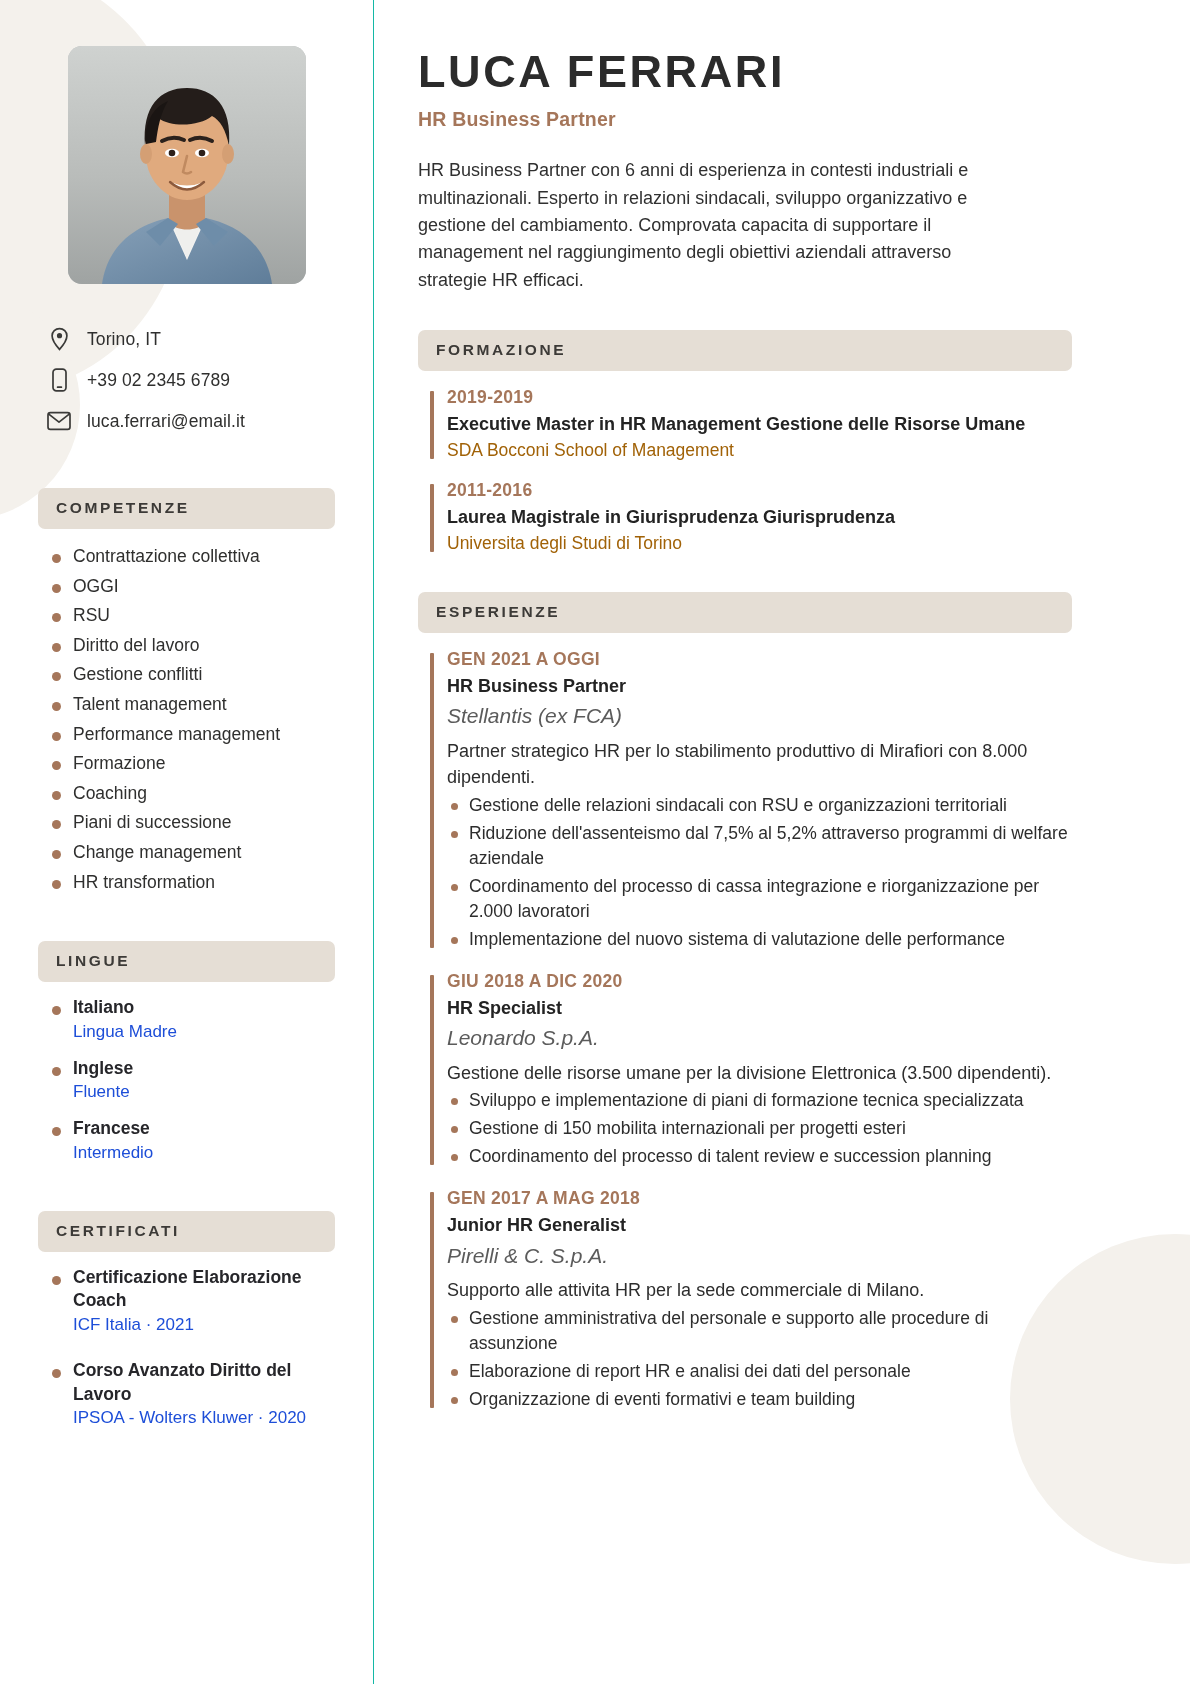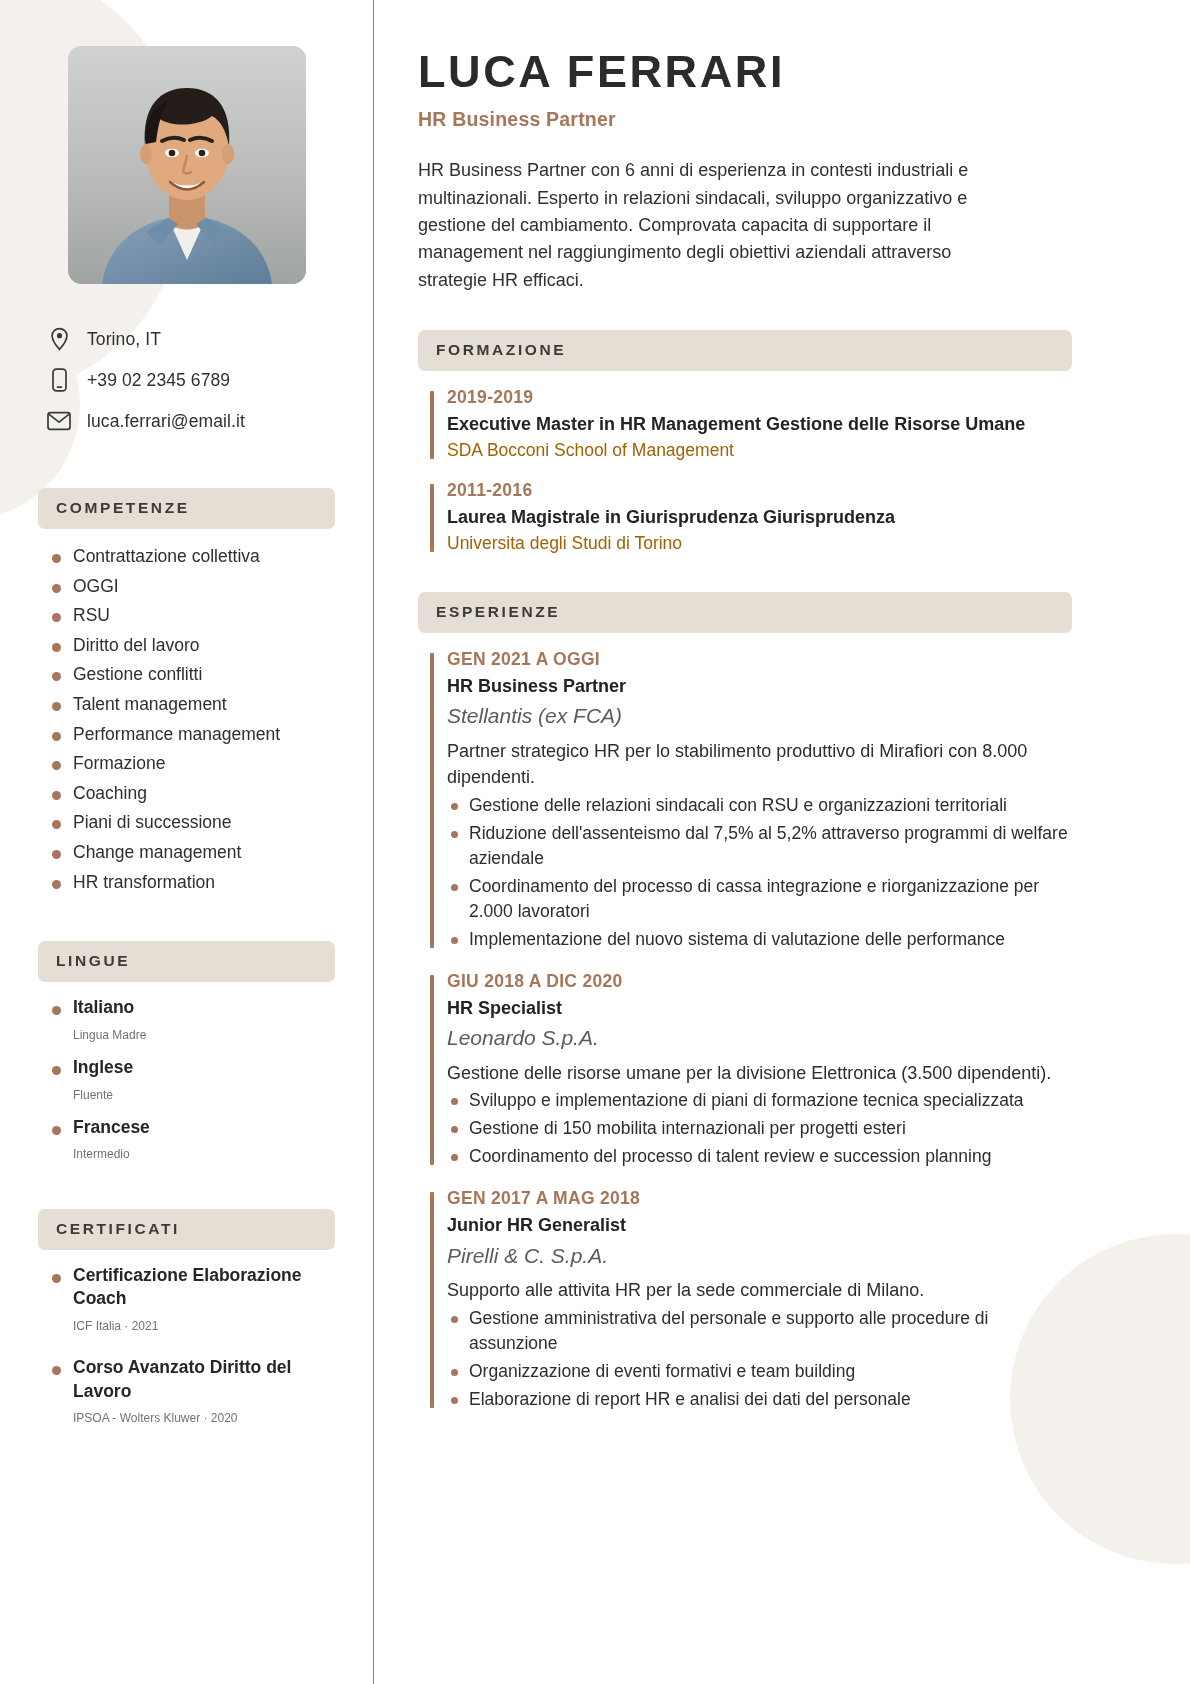--- a/index.html
+++ b/index.html
@@ -145,24 +145,24 @@
     border-radius: 50%;
     background: #a5765a;
   }
   .lang-name, .cert-name {
     font-size: 17.5px;
     font-weight: bold;
     color: #26262a;
     line-height: 1.35;
   }
   .lang-level, .cert-meta {
-    font-size: 12px;
-    color: #737373;
+    font-size: 17px;
+    color: #1d4ed8;
     line-height: 1.35;
-    margin-top: 7px;
+    margin-top: 1px;
   }
   .cert-item { margin-bottom: 22px; }
 
   
   .name {
     font-size: 45px;
     font-weight: bold;
     letter-spacing: 2.6px;
     color: #2b2b2b;
     line-height: 1.05;
@@ -444,20 +444,20 @@
         </ul>
       </div>
 
       <div class="entry">
         <div class="entry-date">GEN 2017 A MAG 2018</div>
         <div class="entry-title">Junior HR Generalist</div>
         <div class="entry-org-italic">Pirelli &amp; C. S.p.A.</div>
         <div class="entry-desc">Supporto alle attivita HR per la sede commerciale di Milano.</div>
         <ul class="entry-bullets">
           <li>Gestione amministrativa del personale e supporto alle procedure di assunzione</li>
+          <li>Elaborazione di report HR e analisi dei dati del personale</li>
           <li>Organizzazione di eventi formativi e team building</li>
-          <li>Elaborazione di report HR e analisi dei dati del personale</li>
         </ul>
       </div>
 
     </main>
   </div>
 </div>
 
 </body></html>

